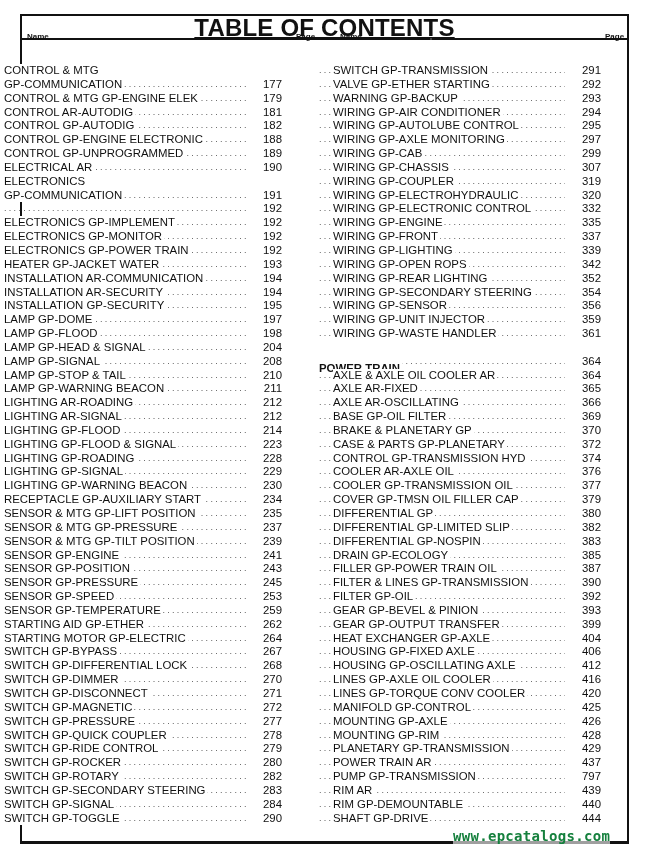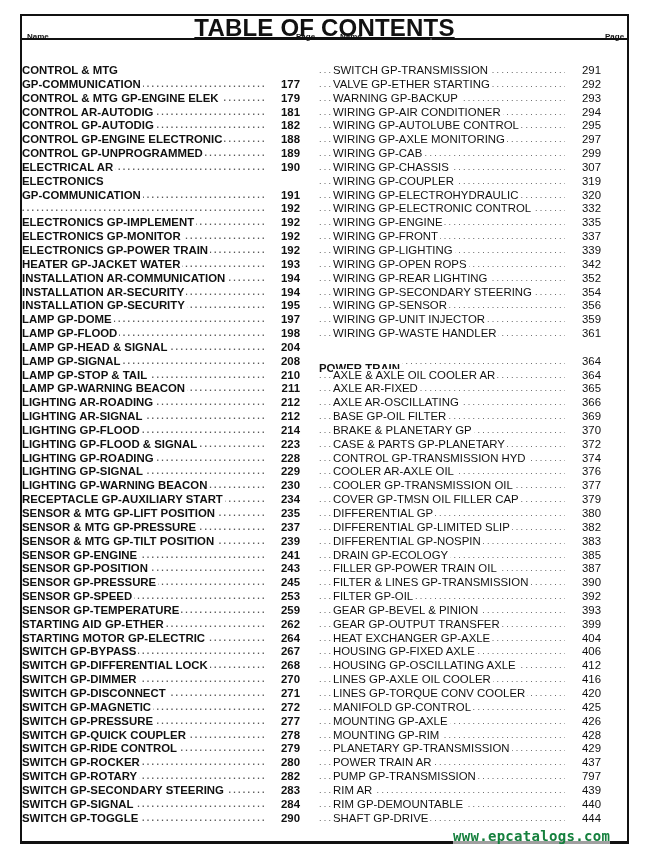--- a/index.html
+++ b/index.html
@@ -7,21 +7,21 @@
          font-family: "Liberation Sans", sans-serif; color: #111; }
   .frame { position: absolute; left: 20px; top: 14px; width: 609px; height: 830px;
            border: 2px solid #111; border-bottom-width: 3px; box-sizing: border-box; }
   .title-box { position: absolute; left: 0; top: 0; right: 0; height: 22px;
                border-bottom: 2px solid #111; text-align: center; }
   .title { font-weight: bold; font-size: 24px; line-height: 22px; letter-spacing: 0.2px;
            text-decoration: underline; text-decoration-thickness: 2px; text-underline-offset: 1px;
            display: inline-block; margin-top: 1px; }
   .hdr { position: absolute; top: 32px; font-size: 8px; font-weight: bold; }
   .col { position: absolute; top: 64px; }
-  .col.left { left: 22px; width: 278px; font-weight: bold; }
+  .col.left { left: 4px; width: 278px; }
   .col.right { left: 319px; width: 282px; }
   .row { position: relative; height: 13.85px; font-size: 11.4px; line-height: 13.85px; white-space: nowrap; }
   .row .name { position: absolute; left: 0; top: 0; background: #fff; padding-right: 2px; z-index: 1; }
   .row .leader { position: absolute; left: 0; right: 36px; top: 0; overflow: hidden;
                  color: #555; letter-spacing: 2.3px; font-size: 9px; }
   .row .page { position: absolute; right: 0; top: 0; width: 30px; text-align: right; }
   .col.right .row .name { left: 14px; }
   .col.right .row.section .name { left: 0; font-weight: bold; margin-top: 7px; }
   .gap { height: 13.85px; }
   .watermark { position: absolute; left: 453px; top: 828px; font-family: "DejaVu Sans Mono", monospace;

